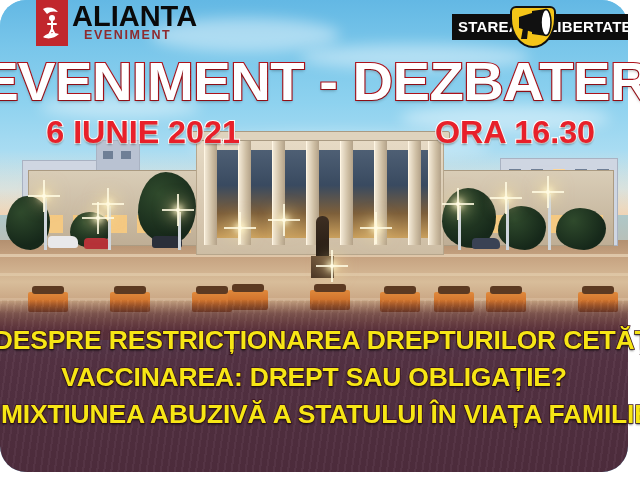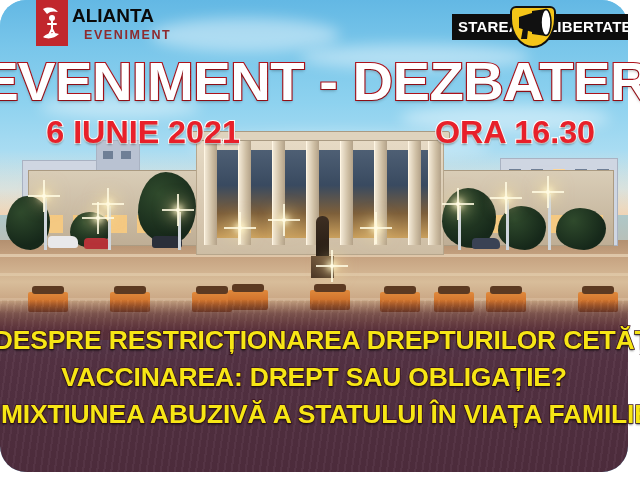--- a/index.html
+++ b/index.html
@@ -156,21 +156,21 @@
   .logo-mark{
     position:absolute; left:28px; top:0; width:32px; height:46px;
     background:#c1272d;
   }
   .logo-mark .fig{
     position:absolute; left:5px; top:5px; width:22px; height:36px;
   }
   .alianta-txt{
     position:absolute; left:64px; top:2px;
     font-family:"Liberation Sans", sans-serif;
-    font-weight:bold; font-size:19px; letter-spacing:0px;
+    font-weight:bold; font-size:29px; letter-spacing:0px;
     color:#0a0a0a; line-height:28px;
   }
   .parintilor-txt{
     position:absolute; left:76px; top:29px;
     font-family:"Liberation Sans", sans-serif;
     font-weight:bold; font-size:12.5px; letter-spacing:1.6px;
     color:#8e2a2e; line-height:13px;
   }
 
   #logo-right{

